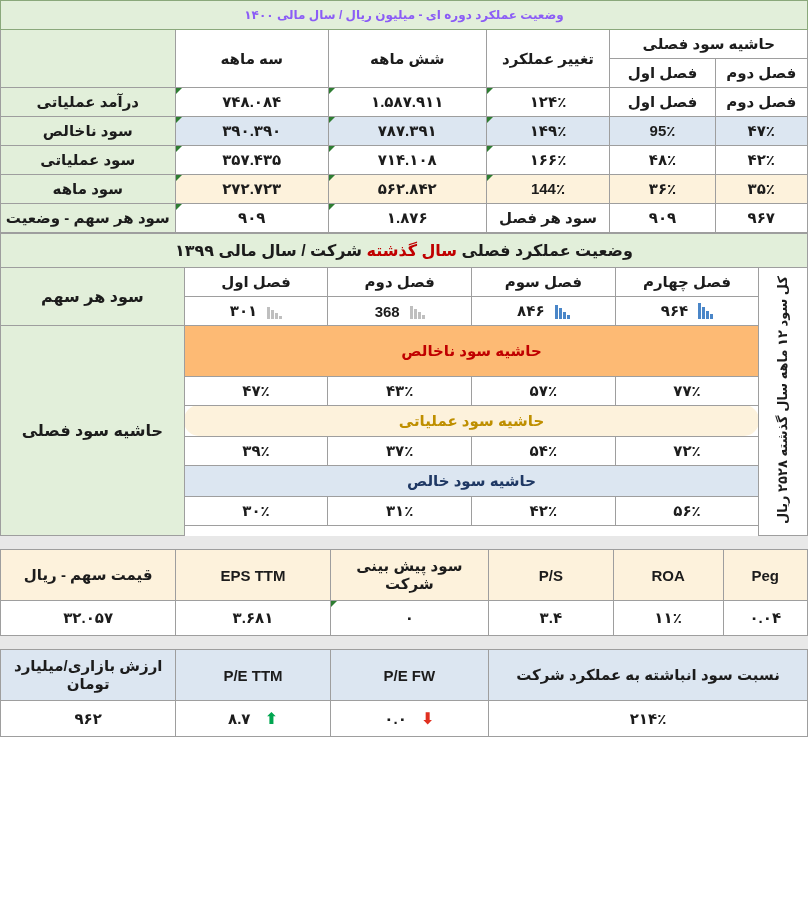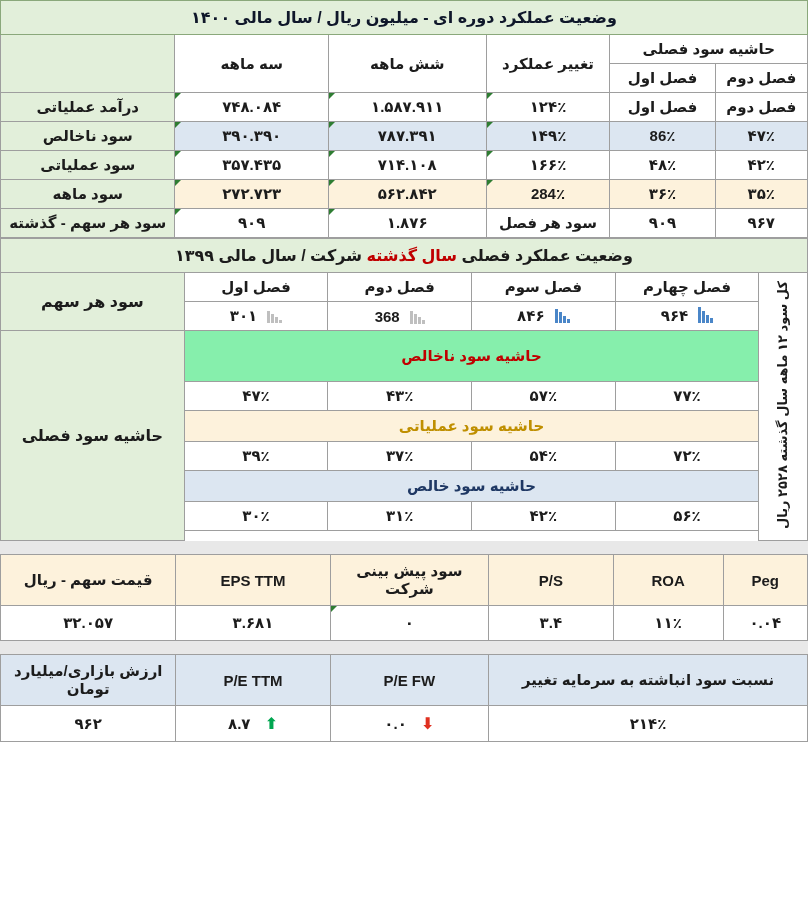--- a/index.html
+++ b/index.html
@@ -28,23 +28,23 @@
     vertical-align: middle;
     font-size: 15px;
     color: #1c1c1c;
     padding: 5px 4px;
     font-weight: bold;
   }
   
   .title-green {
     background: #e2efda;
     border: 1px solid #8aa87b;
-    font-size: 16px;
-    font-weight: bold;
-    color: #0f172a;
+    font-size: 12px;
+    font-weight: bold;
+    color: #8b5cf6;
     padding: 7px 4px;
   }
   .hdr {
     background: #ffffff;
     font-size: 15px;
     font-weight: bold;
   }
   .hdr-green { background: #e2efda; }
   .label-green {
     background: #e2efda;
@@ -97,38 +97,38 @@
     font-size: 15px;
     font-weight: bold;
   }
   .eps-cell {
     background: #ffffff;
     font-size: 15px;
     font-weight: bold;
   }
   .eps-inner {
     display: flex;
-    align-items: flex-start;
+    align-items: center;
     justify-content: center;
     gap: 10px;
   }
   .bars {
     display: inline-flex;
     align-items: flex-end;
     gap: 1px;
     height: 16px;
   }
   .bars i {
     display: block;
     width: 3px;
     background: #4a86c8;
   }
   .bars.grey i { background: #bfbfbf; }
-  .band-pink   { background: #86efac; color: #c00000; }
-  .band-cream  { background: #fdf2dc; color: #bf8f00; }
+  .band-pink   { background: #fdba74; color: #c00000; }
+  .band-cream  { background: #fdf2dc; color: #bf8f00; border-radius: 15px; }
   .band-blue   { background: #dce6f1; color: #1f3864; }
   .band-label  { font-size: 15px; font-weight: bold; padding: 6px 4px; }
   
   .spacer {
     height: 13px;
     background: #e8e8e8;
     border: none;
   }
   
   .ratio-hdr {
@@ -200,52 +200,52 @@
         <td class="row-white">فصل دوم</td>
         <td class="row-white">فصل اول</td>
         <td class="row-white corner-mark">۱۲۴٪</td>
         <td class="row-white corner-mark">۱.۵۸۷.۹۱۱</td>
         <td class="row-white corner-mark">۷۴۸.۰۸۴</td>
         <td class="label-green">درآمد عملیاتی</td>
       </tr>
 
       <tr class="row-blue">
         <td class="row-blue">۴۷٪</td>
-        <td class="row-blue">86٪</td>
+        <td class="row-blue">95٪</td>
         <td class="row-blue corner-mark">۱۴۹٪</td>
         <td class="row-blue corner-mark">۷۸۷.۳۹۱</td>
         <td class="row-blue corner-mark">۳۹۰.۳۹۰</td>
         <td class="label-green">سود ناخالص</td>
       </tr>
 
       <tr class="row-white">
         <td class="row-white">۴۲٪</td>
         <td class="row-white">۴۸٪</td>
         <td class="row-white corner-mark">۱۶۶٪</td>
         <td class="row-white corner-mark">۷۱۴.۱۰۸</td>
         <td class="row-white corner-mark">۳۵۷.۴۳۵</td>
         <td class="label-green">سود عملیاتی</td>
       </tr>
 
       <tr class="row-cream">
         <td class="row-cream">۳۵٪</td>
         <td class="row-cream">۳۶٪</td>
-        <td class="row-cream corner-mark">284٪</td>
+        <td class="row-cream corner-mark">144٪</td>
         <td class="row-cream corner-mark">۵۶۲.۸۴۲</td>
         <td class="row-cream corner-mark">۲۷۲.۷۲۳</td>
         <td class="label-green">سود ماهه</td>
       </tr>
 
       <tr class="row-white">
         <td class="row-white">۹۶۷</td>
         <td class="row-white">۹۰۹</td>
         <td class="row-white">سود هر فصل</td>
         <td class="row-white corner-mark">۱.۸۷۶</td>
         <td class="row-white corner-mark">۹۰۹</td>
-        <td class="label-green">سود هر سهم - گذشته</td>
+        <td class="label-green">سود هر سهم - وضعیت</td>
       </tr>
     </tbody>
   </table>
 
   <table>
     <colgroup>
       <col style="width:44px">
         <col style="width:130px">
         <col style="width:130px">
       <col style="width:130px">
@@ -388,21 +388,21 @@
 
   <table>
     <colgroup>
       <col style="width:302px">
         <col style="width:150px">
         <col style="width:146px">
         <col style="width:166px">
     </colgroup>
     <tbody>
       <tr>
-        <td class="val-hdr">نسبت سود انباشته به سرمایه تغییر</td>
+        <td class="val-hdr">نسبت سود انباشته به عملکرد شرکت</td>
         <td class="val-hdr">P/E FW</td>
         <td class="val-hdr">P/E TTM</td>
         <td class="val-hdr">ارزش بازاری/میلیارد تومان</td>
       </tr>
       <tr>
         <td class="val-val">۲۱۴٪</td>
         <td class="val-val">
           <span class="val-inner">
             <span class="arrow-down">⬇</span>
             <span>۰.۰</span>

